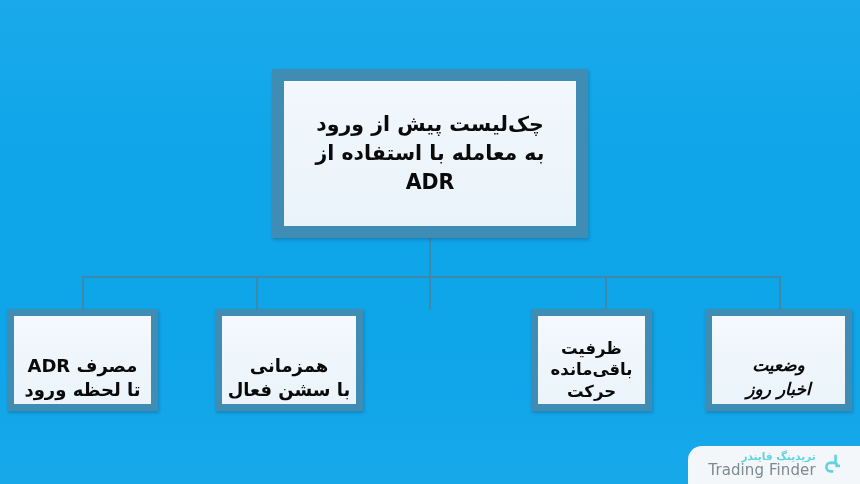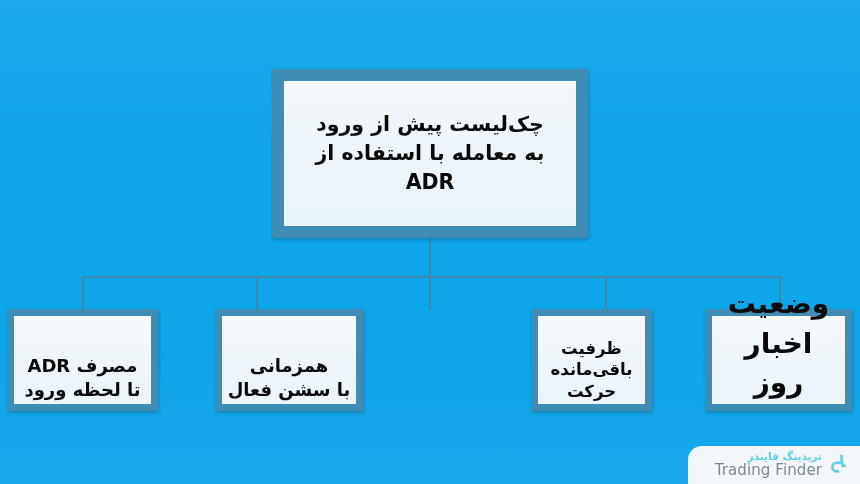--- a/index.html
+++ b/index.html
@@ -95,36 +95,36 @@
     box-sizing: border-box;
     padding: 2px 4px;
   }
   .child-text {
     direction: rtl;
     text-align: center;
     font-weight: bold;
     color: #0a0a0a;
     white-space: pre-line;
   }
-  .size-lg { font-size: 28px; line-height: 1.40; }
+  .size-lg { font-size: 17px; line-height: 1.40; font-style: italic; }
   .size-md { font-size: 18px; line-height: 1.34; }
   .size-sm { font-size: 16.5px; line-height: 1.30; }
 
   
   #watermark {
     position: absolute;
     left: 688px;
     top: 446px;
     width: 172px;
     height: 38px;
     background: #f4f7f9;
     border-top-left-radius: 14px;
     display: flex;
     align-items: center;
-    justify-content: flex-end;
+    justify-content: center;
     box-sizing: border-box;
     padding: 0 10px 0 14px;
     gap: 2px;
   }
   #wm-textwrap {
     display: flex;
     flex-direction: column;
     align-items: flex-end;
     line-height: 1.12;
   }

